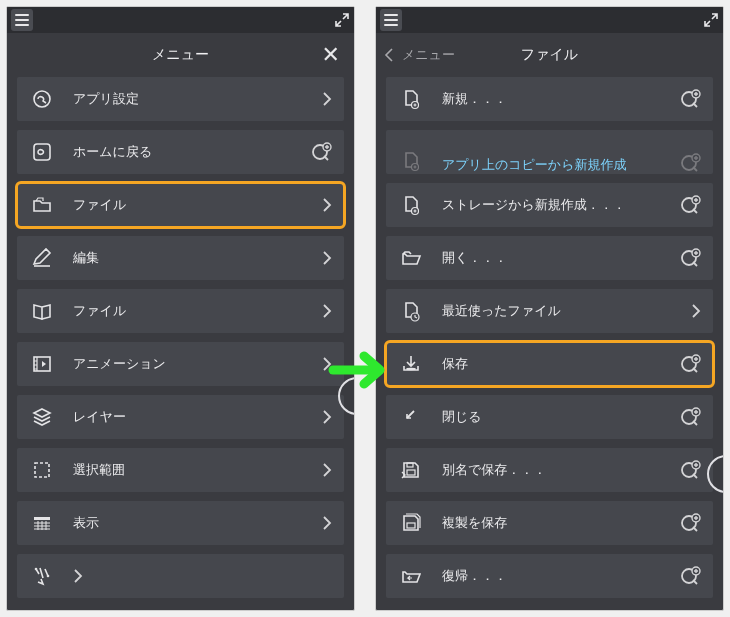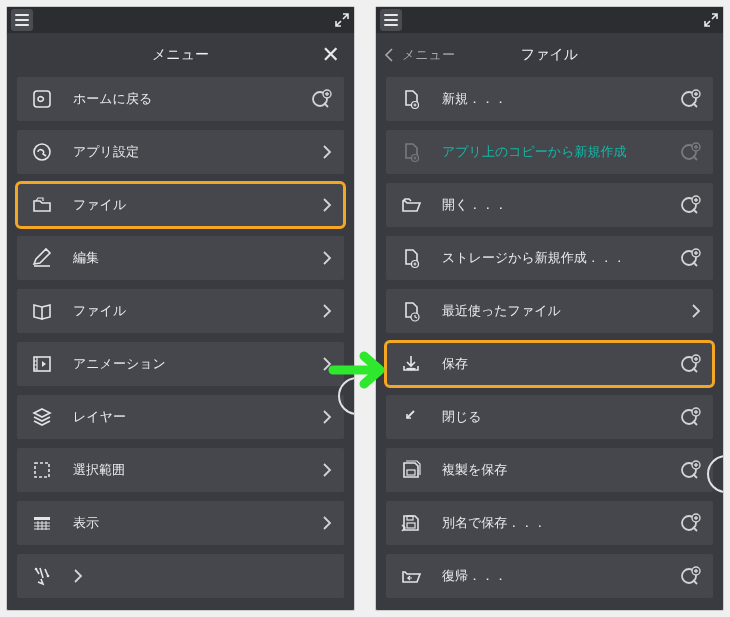--- a/index.html
+++ b/index.html
@@ -98,21 +98,22 @@
     height: 44px;
     display: flex;
     align-items: center;
     padding: 0 12px;
     color: #ebebed;
     font-size: 13px;
     position: relative;
     border-radius: 2px;
   }
   .menu-item.disabled {
-    color: #14b8a6;
+    color: #7dd3fc;
+    align-items: flex-end;
   }
   .menu-item .icon-slot {
     width: 26px;
     height: 26px;
     display: flex;
     align-items: center;
     justify-content: center;
     margin-right: 18px;
     color: #e4e4e6;
     flex-shrink: 0;
@@ -169,45 +170,45 @@
       </div>
     </div>
     <div class="header">
       <span class="header-title">メニュー</span>
       <span class="header-close">✕</span>
     </div>
     <div class="menu-list" id="left-list">
         <div class="menu-item">
           <div class="icon-slot">
             <svg width="24" height="24" viewBox="0 0 24 24">
+              <circle cx="12" cy="12" r="8" fill="none" stroke="#e4e4e6" stroke-width="1.6"></circle>
+              <path d="M8 12 C8 10 10 9 12 10 C14 11 14 13 13 14 L16 16" fill="none" stroke="#e4e4e6" stroke-width="1.6"></path>
+            </svg>
+          </div>
+          <span class="label">アプリ設定</span>
+          <span class="trail">
+            <svg width="10" height="14" viewBox="0 0 10 14">
+              <path d="M2 1 L8 7 L2 13" stroke="#d4d4d6" stroke-width="1.8" fill="none"></path>
+            </svg>
+          </span>
+        </div>
+        <div class="menu-item">
+          <div class="icon-slot">
+            <svg width="24" height="24" viewBox="0 0 24 24">
               <rect x="4" y="4" width="16" height="16" rx="3" fill="none" stroke="#e4e4e6" stroke-width="1.6"></rect>
               <path d="M8 12 C8 10 10 9 12 10 C14 11 14 13 12 14 C10 15 8 14 8 12" fill="none" stroke="#e4e4e6" stroke-width="1.6"></path>
             </svg>
           </div>
           <span class="label">ホームに戻る</span>
           <span class="trail">
             <svg width="22" height="22" viewBox="0 0 22 22">
               <circle cx="10" cy="11" r="7" fill="none" stroke="#d4d4d6" stroke-width="1.8"></circle>
               <path d="M14 15 L18 19" stroke="#d4d4d6" stroke-width="1.8"></path>
               <circle cx="17" cy="6" r="4" fill="#45474d" stroke="#d4d4d6" stroke-width="1.4"></circle>
               <path d="M17 4 L17 8 M15 6 L19 6" stroke="#d4d4d6" stroke-width="1.4"></path>
-            </svg>
-          </span>
-        </div>
-        <div class="menu-item">
-          <div class="icon-slot">
-            <svg width="24" height="24" viewBox="0 0 24 24">
-              <circle cx="12" cy="12" r="8" fill="none" stroke="#e4e4e6" stroke-width="1.6"></circle>
-              <path d="M8 12 C8 10 10 9 12 10 C14 11 14 13 13 14 L16 16" fill="none" stroke="#e4e4e6" stroke-width="1.6"></path>
-            </svg>
-          </div>
-          <span class="label">アプリ設定</span>
-          <span class="trail">
-            <svg width="10" height="14" viewBox="0 0 10 14">
-              <path d="M2 1 L8 7 L2 13" stroke="#d4d4d6" stroke-width="1.8" fill="none"></path>
             </svg>
           </span>
         </div>
         <div class="menu-item highlight">
           <div class="icon-slot">
             <svg width="24" height="24" viewBox="0 0 24 24">
               <path d="M4 8 L4 18 L20 18 L20 10 L12 10 L10 8 Z" fill="none" stroke="#e4e4e6" stroke-width="1.6"></path>
               <path d="M6 8 L8 5 L13 5 L13 8" fill="none" stroke="#e4e4e6" stroke-width="1.2"></path>
             </svg>
           </div>
@@ -376,54 +377,54 @@
               <circle cx="10" cy="11" r="7" fill="none" stroke="#7a7a7e" stroke-width="1.8"></circle>
               <path d="M14 15 L18 19" stroke="#7a7a7e" stroke-width="1.8"></path>
               <circle cx="17" cy="6" r="4" fill="#45474d" stroke="#7a7a7e" stroke-width="1.4"></circle>
               <path d="M17 4 L17 8 M15 6 L19 6" stroke="#7a7a7e" stroke-width="1.4"></path>
             </svg>
           </span>
         </div>
         <div class="menu-item">
           <div class="icon-slot">
             <svg width="24" height="24" viewBox="0 0 24 24">
-              <path d="M4 8 L4 18 L18 18 L21 10 L8 10 L6 8 Z M4 8 L6 6 L10 6 L12 8" fill="none" stroke="#e4e4e6" stroke-width="1.6"></path>
-            </svg>
-          </div>
-          <span class="label">開く．．．</span>
-          <span class="trail">
-            <svg width="22" height="22" viewBox="0 0 22 22">
-              <circle cx="10" cy="11" r="7" fill="none" stroke="#d4d4d6" stroke-width="1.8"></circle>
-              <path d="M14 15 L18 19" stroke="#d4d4d6" stroke-width="1.8"></path>
-              <circle cx="17" cy="6" r="4" fill="#45474d" stroke="#d4d4d6" stroke-width="1.4"></circle>
-              <path d="M17 4 L17 8 M15 6 L19 6" stroke="#d4d4d6" stroke-width="1.4"></path>
-            </svg>
-          </span>
-        </div>
-        <div class="menu-item">
-          <div class="icon-slot">
-            <svg width="24" height="24" viewBox="0 0 24 24">
               <path d="M7 4 L14 4 L18 8 L18 18 L7 18 Z" fill="none" stroke="#e4e4e6" stroke-width="1.6"></path>
               <circle cx="16" cy="18" r="3.5" fill="#45474d" stroke="#e4e4e6" stroke-width="1.2"></circle>
               <path d="M16 16.5 L16 19.5 M14.5 18 L17.5 18" stroke="#e4e4e6" stroke-width="1.2"></path>
             </svg>
           </div>
           <span class="label">ストレージから新規作成．．．</span>
           <span class="trail">
             <svg width="22" height="22" viewBox="0 0 22 22">
               <circle cx="10" cy="11" r="7" fill="none" stroke="#d4d4d6" stroke-width="1.8"></circle>
               <path d="M14 15 L18 19" stroke="#d4d4d6" stroke-width="1.8"></path>
               <circle cx="17" cy="6" r="4" fill="#45474d" stroke="#d4d4d6" stroke-width="1.4"></circle>
               <path d="M17 4 L17 8 M15 6 L19 6" stroke="#d4d4d6" stroke-width="1.4"></path>
             </svg>
           </span>
         </div>
         <div class="menu-item">
           <div class="icon-slot">
             <svg width="24" height="24" viewBox="0 0 24 24">
+              <path d="M4 8 L4 18 L18 18 L21 10 L8 10 L6 8 Z M4 8 L6 6 L10 6 L12 8" fill="none" stroke="#e4e4e6" stroke-width="1.6"></path>
+            </svg>
+          </div>
+          <span class="label">開く．．．</span>
+          <span class="trail">
+            <svg width="22" height="22" viewBox="0 0 22 22">
+              <circle cx="10" cy="11" r="7" fill="none" stroke="#d4d4d6" stroke-width="1.8"></circle>
+              <path d="M14 15 L18 19" stroke="#d4d4d6" stroke-width="1.8"></path>
+              <circle cx="17" cy="6" r="4" fill="#45474d" stroke="#d4d4d6" stroke-width="1.4"></circle>
+              <path d="M17 4 L17 8 M15 6 L19 6" stroke="#d4d4d6" stroke-width="1.4"></path>
+            </svg>
+          </span>
+        </div>
+        <div class="menu-item">
+          <div class="icon-slot">
+            <svg width="24" height="24" viewBox="0 0 24 24">
               <path d="M7 4 L14 4 L18 8 L18 18 L7 18 Z" fill="none" stroke="#e4e4e6" stroke-width="1.6"></path>
               <circle cx="16" cy="18" r="4" fill="#45474d" stroke="#e4e4e6" stroke-width="1.2"></circle>
               <path d="M16 16 L16 18 L18 19" stroke="#e4e4e6" stroke-width="1.2" fill="none"></path>
             </svg>
           </div>
           <span class="label">最近使ったファイル</span>
           <span class="trail">
             <svg width="10" height="14" viewBox="0 0 10 14">
               <path d="M2 1 L8 7 L2 13" stroke="#d4d4d6" stroke-width="1.8" fill="none"></path>
             </svg>
@@ -448,57 +449,57 @@
           </span>
         </div>
         <div class="menu-item">
           <div class="icon-slot">
             <svg width="24" height="24" viewBox="0 0 24 24">
               <path d="M15 6 L8 13" stroke="#e4e4e6" stroke-width="1.8"></path>
               <path d="M8 9 L8 13 L12 13" stroke="#e4e4e6" stroke-width="1.6" fill="none"></path>
             </svg>
           </div>
           <span class="label">閉じる</span>
-          <span class="trail">
-            <svg width="22" height="22" viewBox="0 0 22 22">
-              <circle cx="10" cy="11" r="7" fill="none" stroke="#d4d4d6" stroke-width="1.8"></circle>
-              <path d="M14 15 L18 19" stroke="#d4d4d6" stroke-width="1.8"></path>
-              <circle cx="17" cy="6" r="4" fill="#45474d" stroke="#d4d4d6" stroke-width="1.4"></circle>
-              <path d="M17 4 L17 8 M15 6 L19 6" stroke="#d4d4d6" stroke-width="1.4"></path>
-            </svg>
-          </span>
-        </div>
-        <div class="menu-item">
-          <div class="icon-slot">
-            <svg width="24" height="24" viewBox="0 0 24 24">
-              <path d="M5 5 L16 5 L19 8 L19 19 L5 19 Z" fill="none" stroke="#e4e4e6" stroke-width="1.6"></path>
-              <path d="M7 3 L18 3 L21 6 L21 17" fill="none" stroke="#e4e4e6" stroke-width="1.2"></path>
-              <rect x="8" y="12" width="8" height="5" fill="none" stroke="#e4e4e6" stroke-width="1.2"></rect>
-            </svg>
-          </div>
-          <span class="label">複製を保存</span>
           <span class="trail">
             <svg width="22" height="22" viewBox="0 0 22 22">
               <circle cx="10" cy="11" r="7" fill="none" stroke="#d4d4d6" stroke-width="1.8"></circle>
               <path d="M14 15 L18 19" stroke="#d4d4d6" stroke-width="1.8"></path>
               <circle cx="17" cy="6" r="4" fill="#45474d" stroke="#d4d4d6" stroke-width="1.4"></circle>
               <path d="M17 4 L17 8 M15 6 L19 6" stroke="#d4d4d6" stroke-width="1.4"></path>
             </svg>
           </span>
         </div>
         <div class="menu-item">
           <div class="icon-slot">
             <svg width="24" height="24" viewBox="0 0 24 24">
               <path d="M5 5 L16 5 L19 8 L19 19 L5 19 Z" fill="none" stroke="#e4e4e6" stroke-width="1.6"></path>
               <rect x="8" y="5" width="6" height="4" fill="none" stroke="#e4e4e6" stroke-width="1.2"></rect>
               <rect x="8" y="12" width="8" height="5" fill="none" stroke="#e4e4e6" stroke-width="1.2"></rect>
               <path d="M3 14 L6 17 L3 20" stroke="#e4e4e6" stroke-width="1.4" fill="none"></path>
             </svg>
           </div>
           <span class="label">別名で保存．．．</span>
+          <span class="trail">
+            <svg width="22" height="22" viewBox="0 0 22 22">
+              <circle cx="10" cy="11" r="7" fill="none" stroke="#d4d4d6" stroke-width="1.8"></circle>
+              <path d="M14 15 L18 19" stroke="#d4d4d6" stroke-width="1.8"></path>
+              <circle cx="17" cy="6" r="4" fill="#45474d" stroke="#d4d4d6" stroke-width="1.4"></circle>
+              <path d="M17 4 L17 8 M15 6 L19 6" stroke="#d4d4d6" stroke-width="1.4"></path>
+            </svg>
+          </span>
+        </div>
+        <div class="menu-item">
+          <div class="icon-slot">
+            <svg width="24" height="24" viewBox="0 0 24 24">
+              <path d="M5 5 L16 5 L19 8 L19 19 L5 19 Z" fill="none" stroke="#e4e4e6" stroke-width="1.6"></path>
+              <path d="M7 3 L18 3 L21 6 L21 17" fill="none" stroke="#e4e4e6" stroke-width="1.2"></path>
+              <rect x="8" y="12" width="8" height="5" fill="none" stroke="#e4e4e6" stroke-width="1.2"></rect>
+            </svg>
+          </div>
+          <span class="label">複製を保存</span>
           <span class="trail">
             <svg width="22" height="22" viewBox="0 0 22 22">
               <circle cx="10" cy="11" r="7" fill="none" stroke="#d4d4d6" stroke-width="1.8"></circle>
               <path d="M14 15 L18 19" stroke="#d4d4d6" stroke-width="1.8"></path>
               <circle cx="17" cy="6" r="4" fill="#45474d" stroke="#d4d4d6" stroke-width="1.4"></circle>
               <path d="M17 4 L17 8 M15 6 L19 6" stroke="#d4d4d6" stroke-width="1.4"></path>
             </svg>
           </span>
         </div>
         <div class="menu-item">

